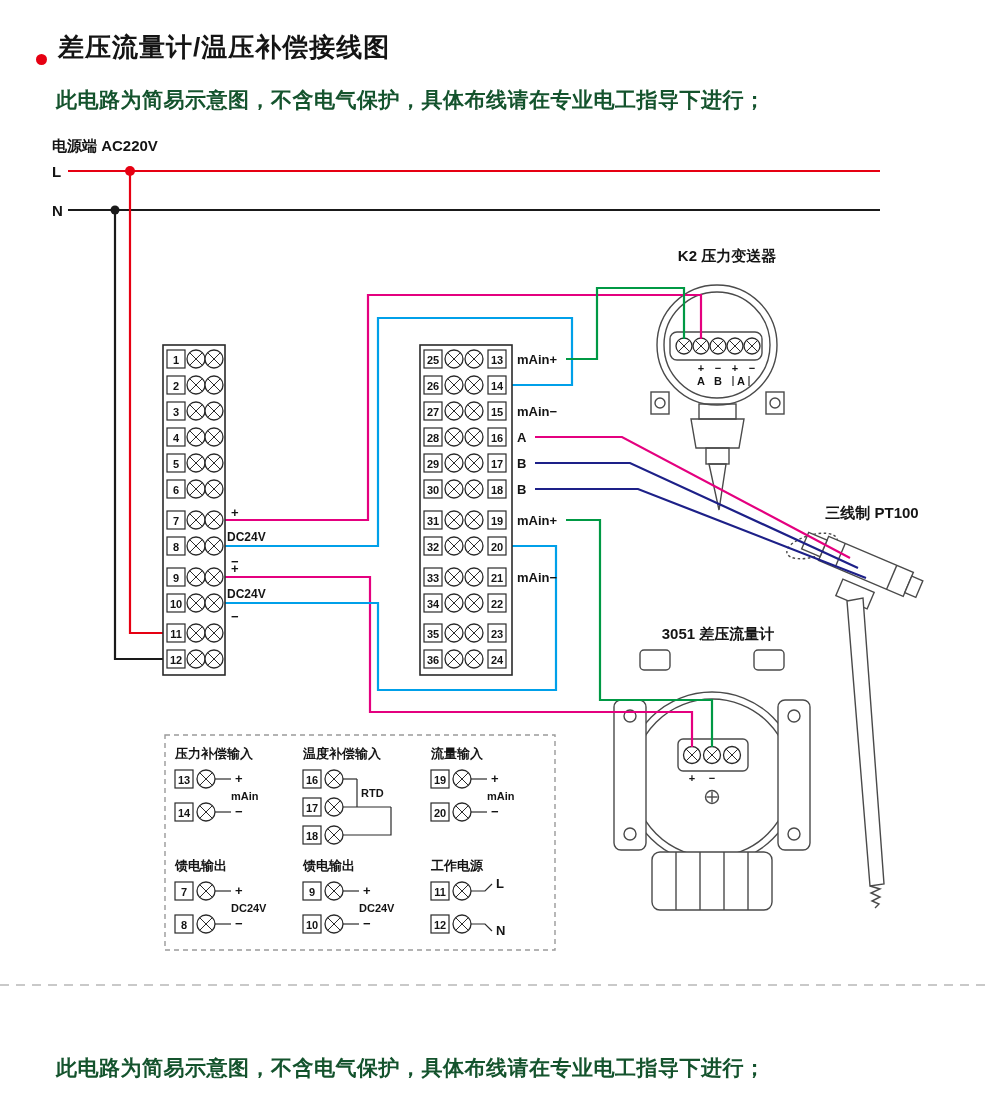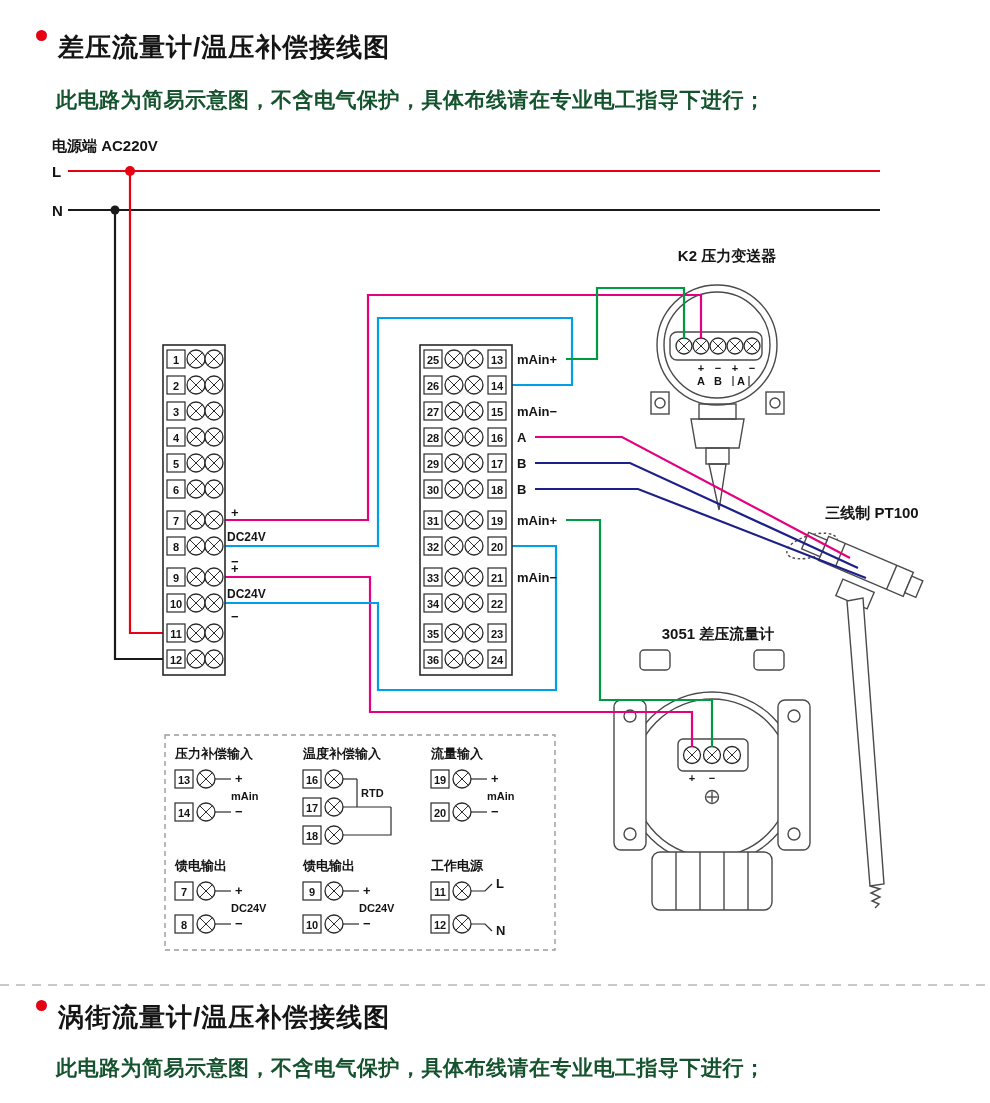--- a/index.html
+++ b/index.html
@@ -1,17 +1,17 @@
 <!DOCTYPE html>
 <html style="--red: #e60012; --black: #1a1a1a; --magenta: #e4007f; --cyan: #00a0e9; --green: #009944; --navy: #1d2088; --gray: #9a9a9a;"><head>
 <meta charset="utf-8">
 <style>
   html,body{margin:0;padding:0;background:#fff;}
   .page{position:relative;width:990px;height:1103px;background:#fff;overflow:hidden;font-family:"Liberation Sans",sans-serif;}
-  .sec-header{position:absolute;left:36px;display:flex;align-items:flex-start;gap:11px;}
+  .sec-header{position:absolute;left:36px;display:flex;align-items:flex-end;gap:11px;}
   .bullet{width:11px;height:11px;border-radius:50%;background:var(--red,#e60012);flex:0 0 auto;}
   .sec-title-text{font-size:26px;font-weight:bold;color:#141414;letter-spacing:1px;}
   .sec-sub{position:absolute;left:56px;font-size:21px;font-weight:bold;color:#14532d;letter-spacing:0.5px;}
   svg.diagram{position:absolute;left:0;top:0;}
   svg text{font-family:"Liberation Sans",sans-serif;fill:#141414;}
   .t15{font-size:15px;font-weight:bold;}
   .t13{font-size:13px;font-weight:bold;}
   .t12{font-size:12px;font-weight:bold;}
   .t11{font-size:11px;font-weight:bold;}
   .dev{stroke:#4a4a4a;stroke-width:1.4;fill:none;}
@@ -750,19 +750,15 @@
             <text x="496" y="888" class="t13">L</text>
             <polyline points="471,924 485,924 492,931" fill="none" stroke="#2a2a2a" stroke-width="1.2"></polyline>
             <text x="496" y="935" class="t13">N</text>
           </g>
         </g>
     </g>
 
     <line x1="0" y1="985" x2="990" y2="985" stroke="#b8b8b8" stroke-width="1.6" stroke-dasharray="9 7"></line>
   </svg>
 
-  <div class="sec-header" style="top:1000px">
-    <span class="bullet"></span>
-    <span class="sec-title-text">涡街流量计/温压补偿接线图</span>
-  </div>
   <div class="sec-sub" style="top:1054px">此电路为简易示意图，不含电气保护，具体布线请在专业电工指导下进行；</div>
 
 </div>
 
 </body></html>

